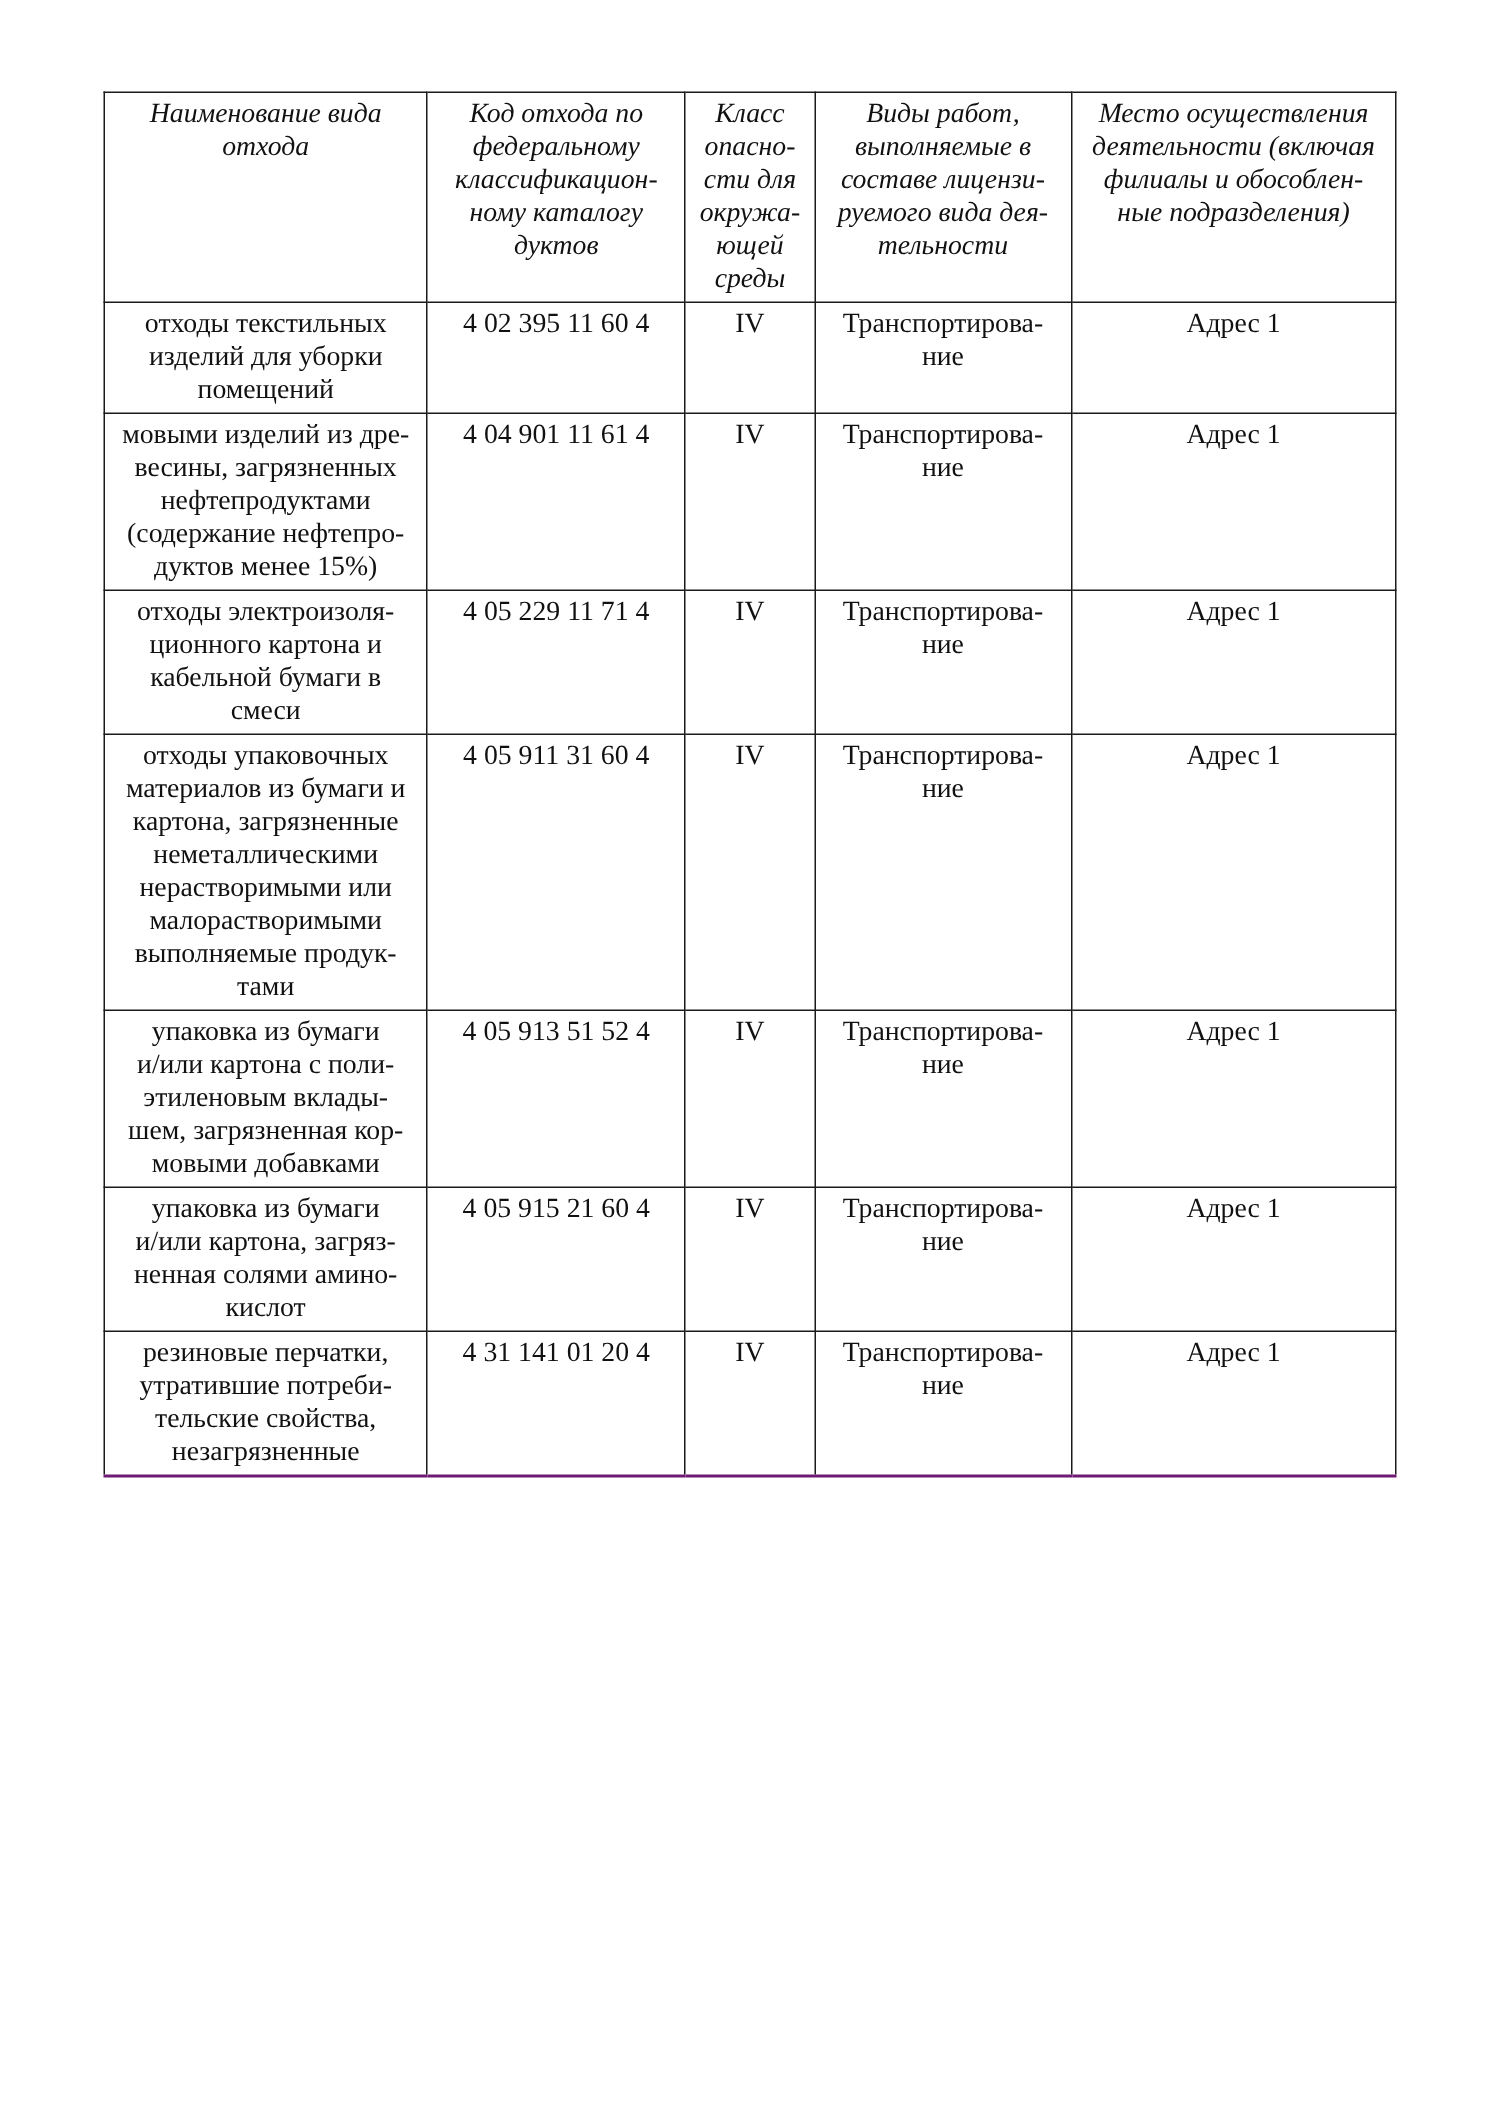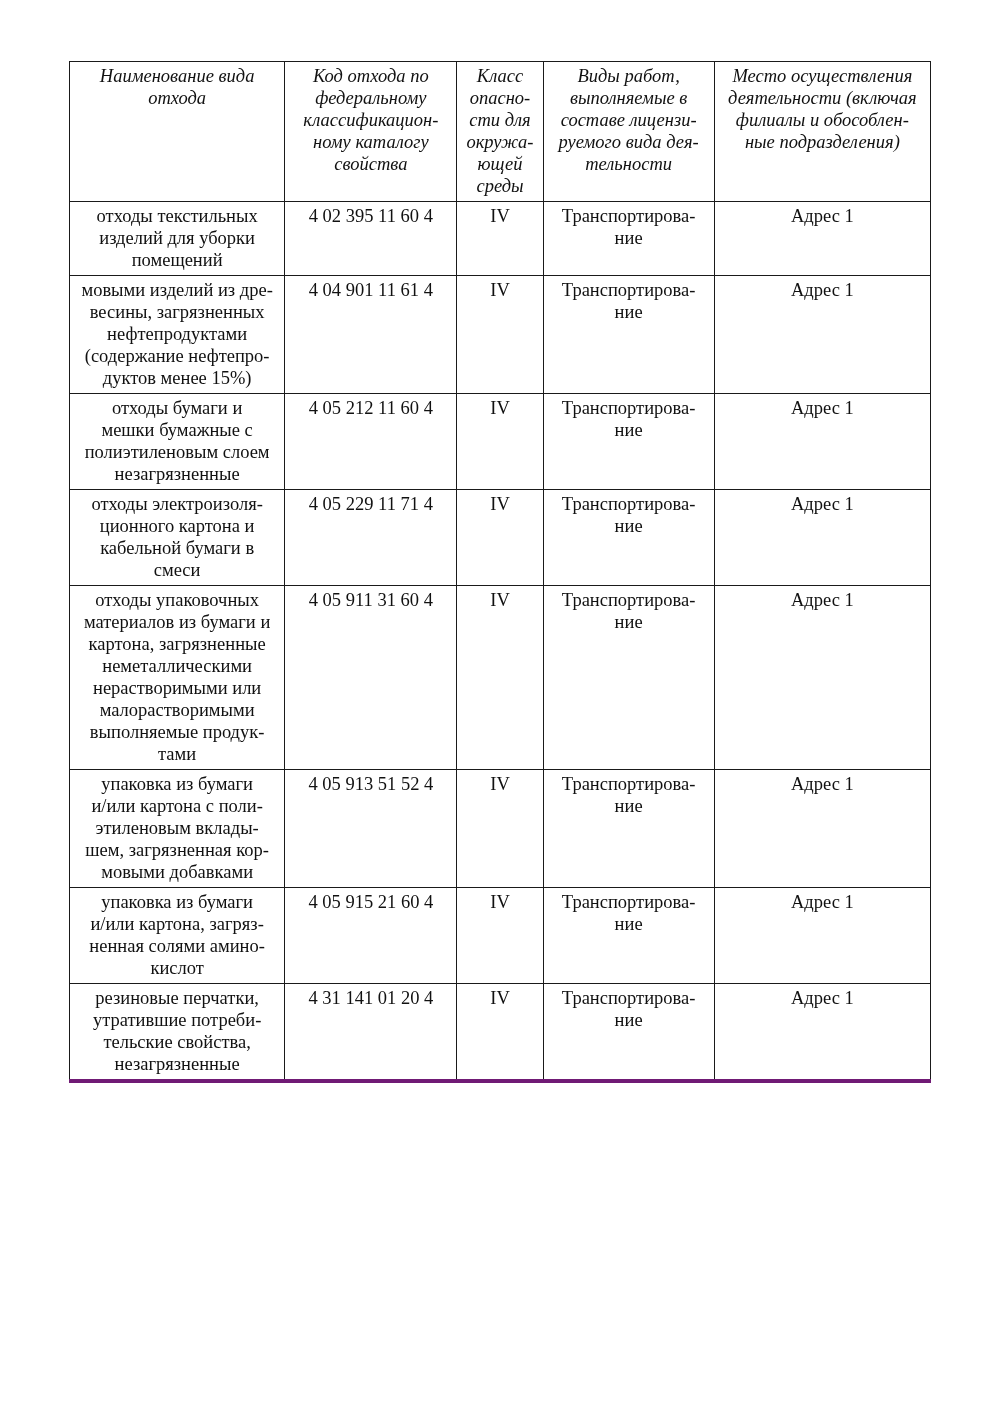--- a/index.html
+++ b/index.html
@@ -33,21 +33,21 @@
       font-weight: normal;
       hyphens: manual;
       word-wrap: break-word;
     }
     .page-table th {
       height: 131px;
       padding-top: 3px;
       font-style: italic;
     }
     .page-table tr:last-child td {
-      border-bottom: 4px solid #701a75;
+      border-bottom: 2px solid #701a75;
     }
     .page-table td.code, .page-table td.cls {
       white-space: nowrap;
     }
     .col-name { width: 215px; }
     .col-code { width: 172px; }
     .col-class { width: 86px; }
     .col-work { width: 171px; }
     .col-place { width: 216px; }
     .cell-line { display: block; }
@@ -67,21 +67,21 @@
     <tr>
       <th>
           <span class="cell-line">Наименование вида</span>
           <span class="cell-line">отхода</span>
         </th>
       <th>
           <span class="cell-line">Код отхода по</span>
           <span class="cell-line">федеральному</span>
           <span class="cell-line">классификацион-</span>
           <span class="cell-line">ному каталогу</span>
-          <span class="cell-line">свойства</span>
+          <span class="cell-line">дуктов</span>
         </th>
       <th>
           <span class="cell-line">Класс</span>
           <span class="cell-line">опасно-</span>
           <span class="cell-line">сти для</span>
           <span class="cell-line">окружа-</span>
           <span class="cell-line">ющей</span>
           <span class="cell-line">среды</span>
         </th>
       <th>
@@ -116,35 +116,20 @@
     </tr>
     <tr>
       <td>
           <span class="cell-line">мовыми изделий из дре-</span>
           <span class="cell-line">весины, загрязненных</span>
           <span class="cell-line">нефтепродуктами</span>
           <span class="cell-line">(содержание нефтепро-</span>
           <span class="cell-line">дуктов менее 15%)</span>
         </td>
       <td class="code">4 04 901 11 61 4</td>
-      <td class="cls">IV</td>
-      <td>
-          <span class="cell-line">Транспортирова-</span>
-          <span class="cell-line">ние</span>
-        </td>
-      <td>Адрес 1</td>
-    </tr>
-    <tr>
-      <td>
-          <span class="cell-line">отходы бумаги и</span>
-          <span class="cell-line">мешки бумажные с</span>
-          <span class="cell-line">полиэтиленовым слоем</span>
-          <span class="cell-line">незагрязненные</span>
-        </td>
-      <td class="code">4 05 212 11 60 4</td>
       <td class="cls">IV</td>
       <td>
           <span class="cell-line">Транспортирова-</span>
           <span class="cell-line">ние</span>
         </td>
       <td>Адрес 1</td>
     </tr>
     <tr>
       <td>
           <span class="cell-line">отходы электроизоля-</span>

